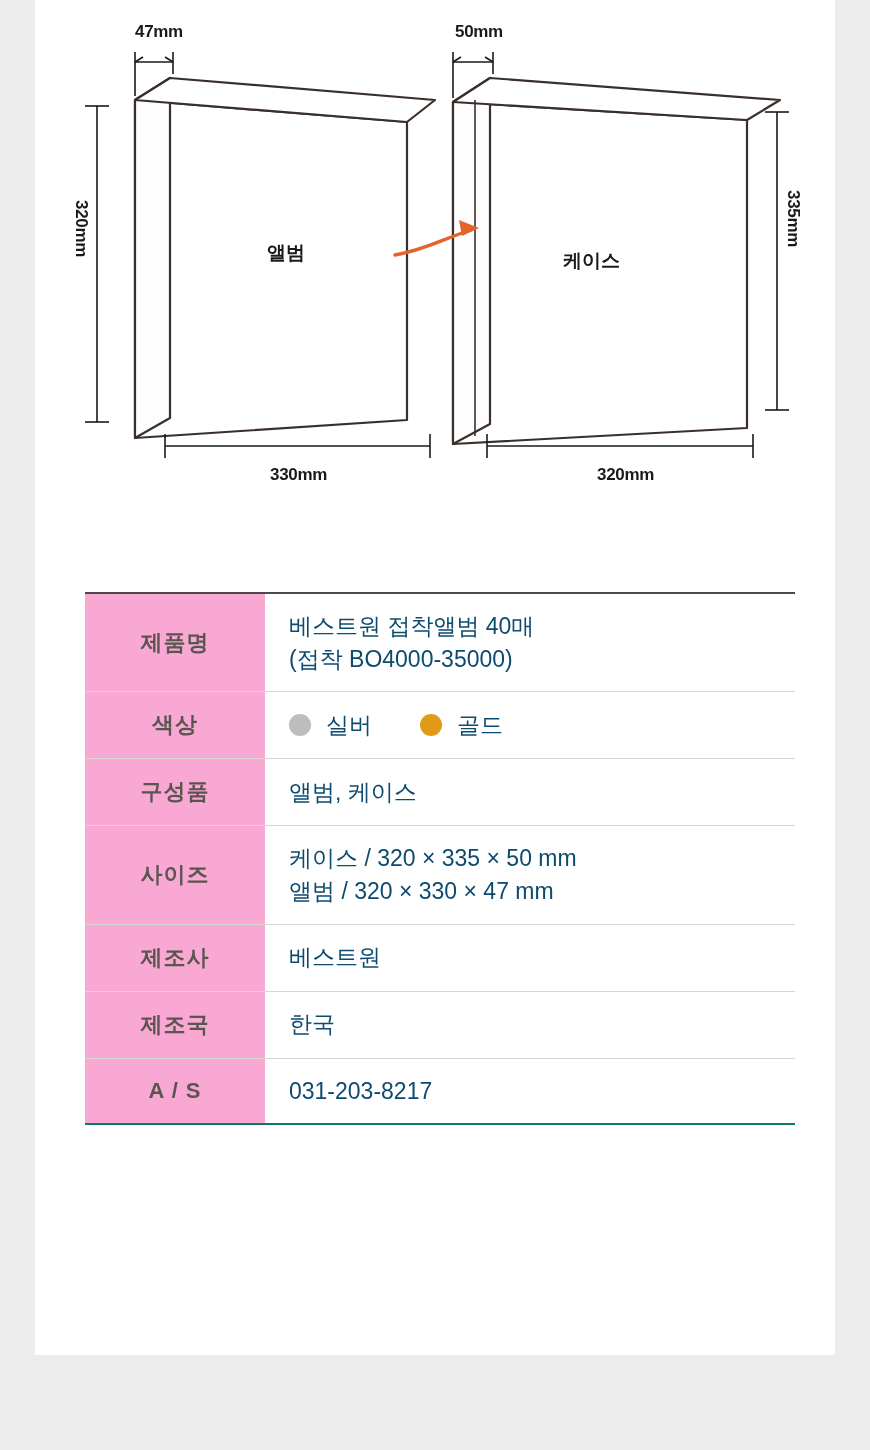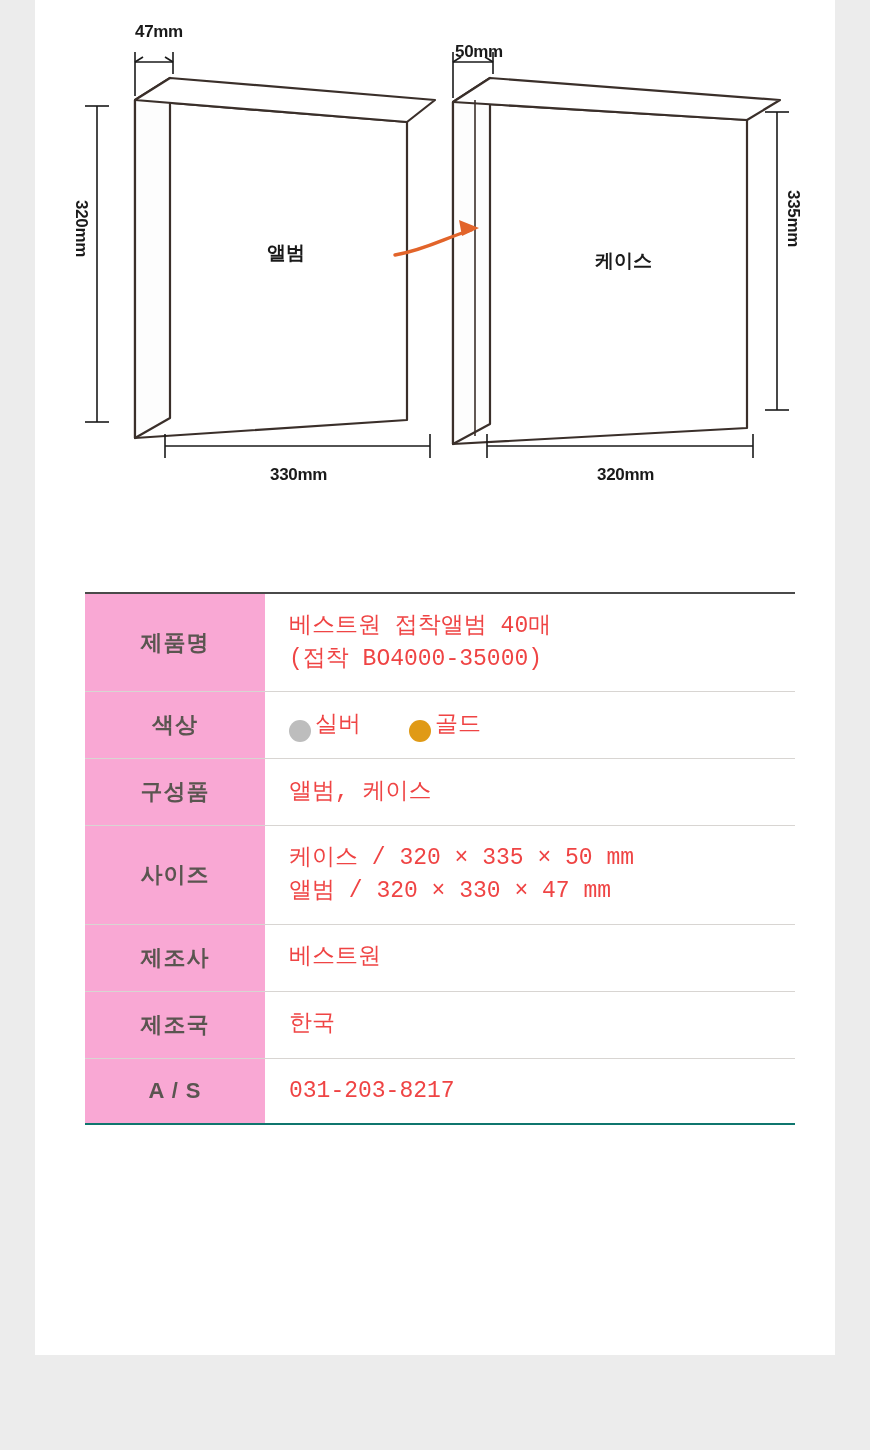--- a/index.html
+++ b/index.html
@@ -78,41 +78,40 @@
     font-size: 22px;
     font-weight: bold;
     text-align: center;
     vertical-align: middle;
     padding: 18px 0;
     letter-spacing: 1px;
   }
   .spec-table td {
     padding: 16px 0 16px 24px;
     font-size: 23px;
-    color: #ef4444;
+    color: #0c4a6e;
     vertical-align: middle;
     line-height: 1.42;
-    font-family: Liberation Mono, monospace;
   }
   .color-cell {
     display: flex;
     align-items: center;
     gap: 10px;
   }
   .swatch {
     width: 22px;
     height: 22px;
     border-radius: 50%;
     display: inline-block;
     flex: 0 0 auto;
   }
   .color-group {
     display: inline-flex;
-    align-items: flex-end;
-    gap: 4px;
+    align-items: center;
+    gap: 15px;
     margin-right: 38px;
   }
   .nowrap { white-space: pre; }
 </style>
 </head>
 <body>
 
 <div class="page">
 
   <div class="diagram">
@@ -177,30 +176,30 @@
         <path d="M718,434 L718,458"></path>
       </g>
 
       <g>
         <path d="M360,255 C390,250 410,238 436,230" stroke="#e2642a" stroke-width="3.4" fill="none" stroke-linecap="round"></path>
         <path d="M444,228 L424,220 L427,236 Z" fill="#e2642a"></path>
       </g>
     </svg>
 
     <div class="dim-label" style="left:100px; top:22px;">47mm</div>
-    <div class="dim-label" style="left:420px; top:22px;margin-top:20px;">50mm</div>
+    <div class="dim-label" style="left:420px; top:22px;">50mm</div>
 
     <div class="dim-label dim-vert" style="left:56px; top:200px;">320mm</div>
     <div class="dim-label dim-vert" style="left:768px; top:190px;">335mm</div>
 
     <div class="dim-label" style="left:235px; top:465px;">330mm</div>
     <div class="dim-label" style="left:562px; top:465px;">320mm</div>
 
     <div class="part-label" style="left:232px; top:240px;font-family:Liberation Serif, serif;">앨범</div>
-    <div class="part-label" style="left:560px; top:248px;">케이스</div>
+    <div class="part-label" style="left:528px; top:248px;">케이스</div>
   </div>
 
   <table class="spec-table">
     <tbody>
       <tr>
         <th>제품명</th>
         <td class="nowrap">베스트원 접착앨범 40매
 (접착 BO4000-35000)</td>
       </tr>
       <tr>

